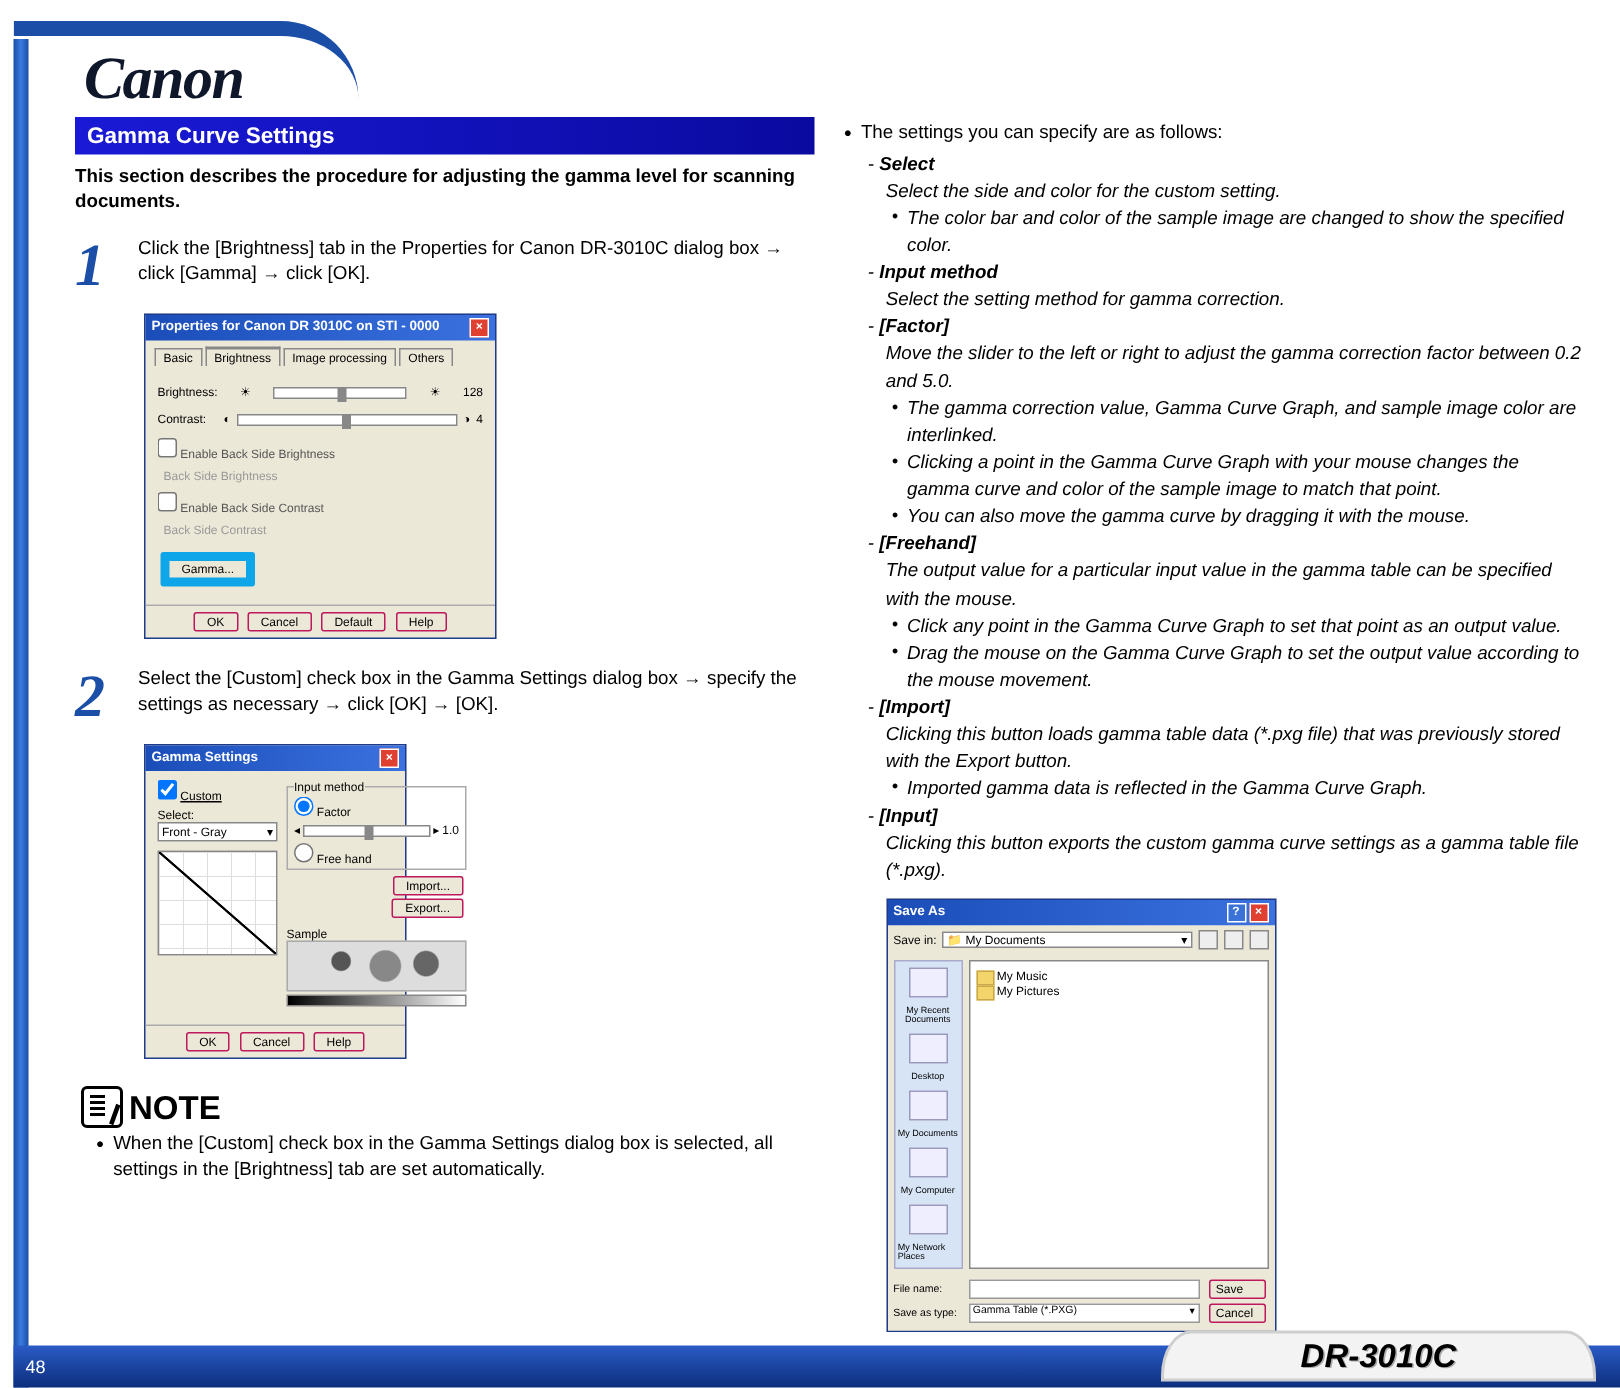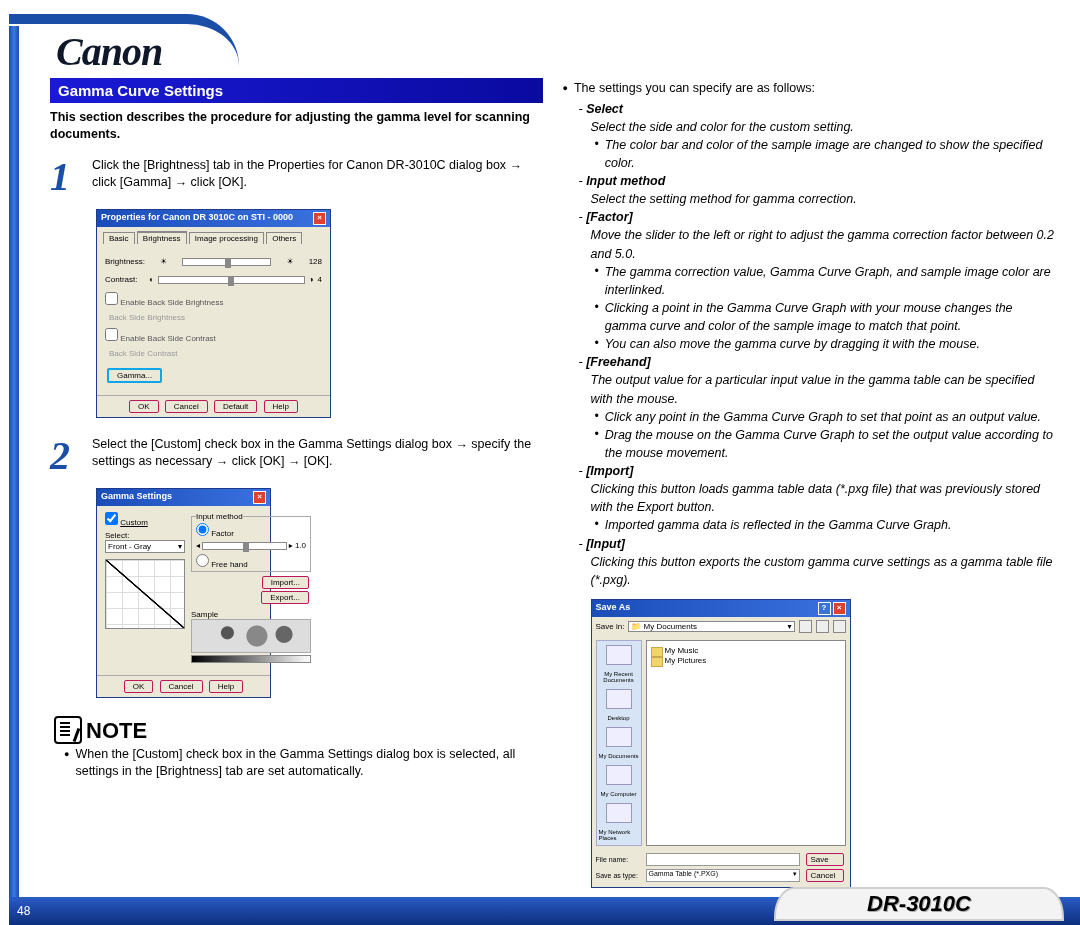--- a/index.html
+++ b/index.html
@@ -235,21 +235,21 @@
             <span style="width:40px">Contrast:</span>
             <span>◐</span>
               <div class="slider" style="flex:1"></div>
               <span>◑</span>
             <span>4</span>
           </div>
           <div style="margin:6px 0; color:#555"><input type="checkbox" style=""> <span>Enable Back Side Brightness</span></div>
           <div style="color:#999;margin-left:4px">Back Side Brightness</div>
           <div style="margin:6px 0; color:#555"><input type="checkbox" style=""> <span>Enable Back Side Contrast</span></div>
           <div style="color:#999;margin-left:4px">Back Side Contrast</div>
-          <div style="margin-top:10px"><span class="btn" style="border:2px solid #0ea5e9">Gamma...</span></div>
+          <div style="margin-top:10px"><span class="btn" style="border:6px solid #0ea5e9">Gamma...</span></div>
         </div>
         <div class="btnrow">
           <span class="btn">OK</span>
           <span class="btn">Cancel</span>
           <span class="btn">Default</span>
           <span class="btn">Help</span>
         </div>
       </div>
     </div>
 

